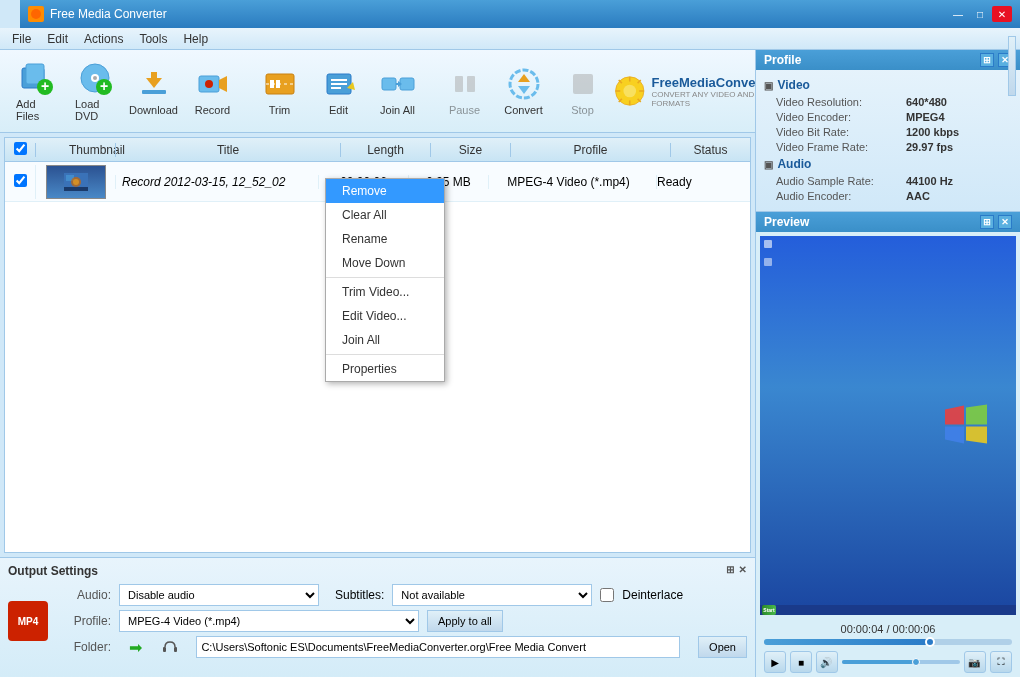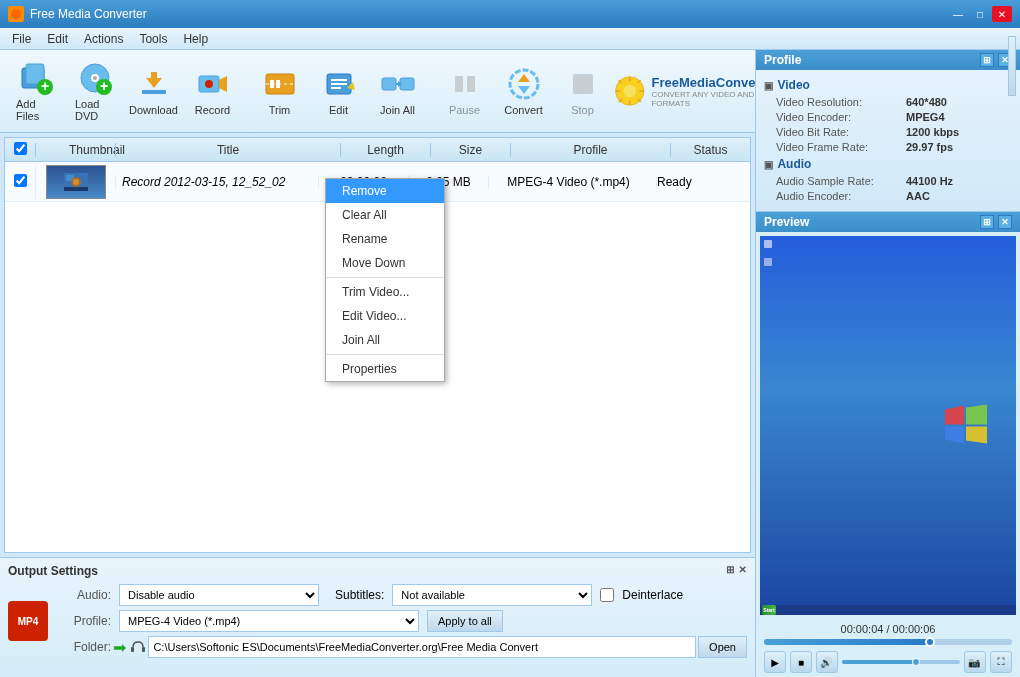--- a/index.html
+++ b/index.html
@@ -1,19 +1,19 @@
 <!DOCTYPE html>
 <html><head>
   <meta charset="utf-8">
   <style>
     * { box-sizing: border-box; margin: 0; padding: 0; }
     body { font-family: 'Segoe UI', Tahoma, Arial, sans-serif; font-size: 12px; background: #d0e8f8; width: 1020px; height: 677px; overflow: hidden; }
 
     
-    .titlebar { background: linear-gradient(to bottom, #4a9fd8, #2a7bbf); height: 28px; display: flex; align-items: center; padding: 0 8px; color: white; font-size: 12px; }
+    .titlebar { background: linear-gradient(to bottom, #4a9fd8, #2a7bbf); height: 28px; display: flex; align-items: center; padding: 0 8px; color: white; font-size: 12px; margin-left: 20px; }
     .titlebar-icon { width: 16px; height: 16px; background: #ff8c00; border-radius: 2px; margin-right: 6px; display: flex; align-items: center; justify-content: center; font-size: 8px; color: white; }
     .titlebar-title { flex: 1; }
     .titlebar-controls { display: flex; gap: 2px; }
     .titlebar-btn { width: 20px; height: 16px; display: flex; align-items: center; justify-content: center; cursor: pointer; font-size: 10px; color: white; }
     .titlebar-btn.close { background: #e81123; border-radius: 2px; }
 
     
     .menubar { background: linear-gradient(to bottom, #e8f4fc, #d0e8f8); height: 22px; display: flex; align-items: center; padding: 0 4px; border-bottom: 1px solid #a0c8e8; }
     .menubar-item { padding: 2px 8px; cursor: pointer; font-size: 12px; color: #333; }
 
@@ -345,21 +345,21 @@
             <input type="checkbox" class="checkbox-small" style="">
             <span style="font-size:12px;">Deinterlace</span>
           </div>
           <div style="display:flex;align-items:center;gap:8px;">
             <span class="output-label">Profile:</span>
             <select class="output-select" style="flex:1;max-width:300px;">
               <option>MPEG-4 Video (*.mp4)</option>
             </select>
             <button class="output-btn">Apply to all</button>
           </div>
-          <div style="display:flex;align-items:center;gap:2px;">
+          <div style="display:flex;align-items:center;gap:18px;">
             <span class="output-label">Folder:</span>
             <span style="color:#22aa22;font-size:16px;margin-right:2px;">➡</span>
             <svg width="16" height="16" viewBox="0 0 16 16">
               <path d="M3,8 Q3,3 8,3 Q13,3 13,8" fill="none" stroke="#555" stroke-width="1.5"></path>
               <rect x="1" y="8" width="3" height="5" rx="1" fill="#555"></rect>
               <rect x="12" y="8" width="3" height="5" rx="1" fill="#555"></rect>
             </svg>
             <input type="text" class="output-folder-input" value="C:\Users\Softonic ES\Documents\FreeMediaConverter.org\Free Media Convert" style="">
             <button class="output-btn">Open</button>
           </div>

